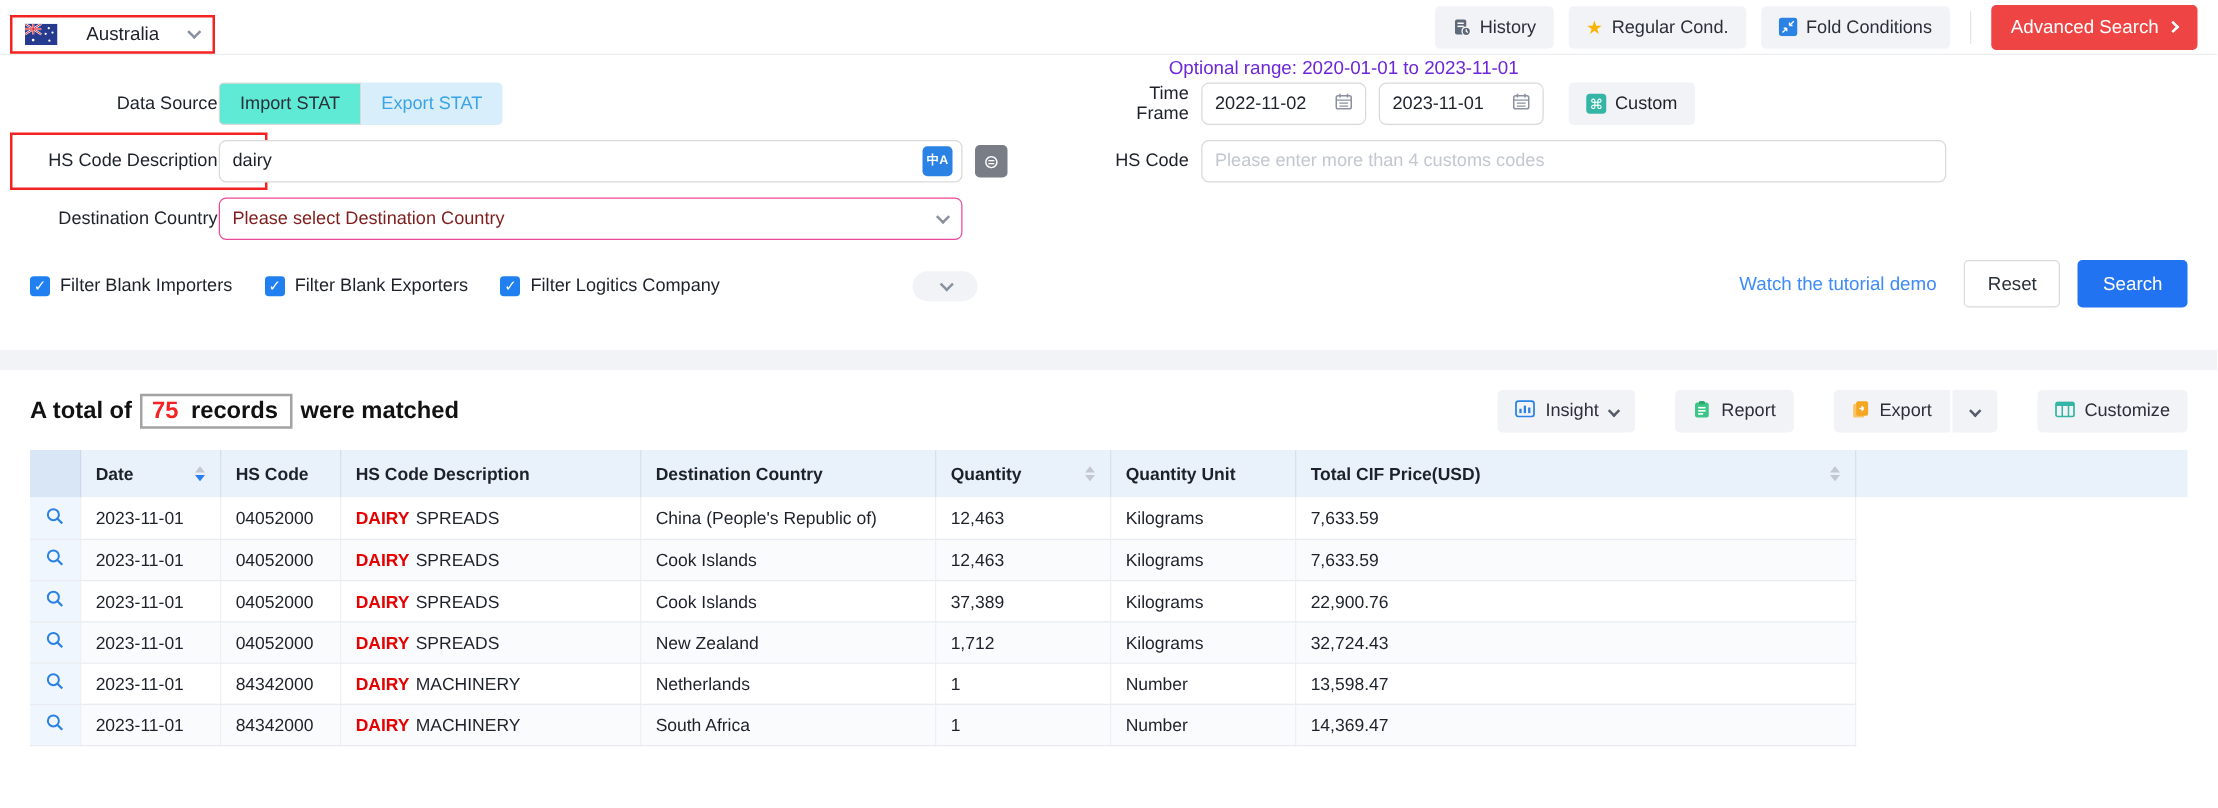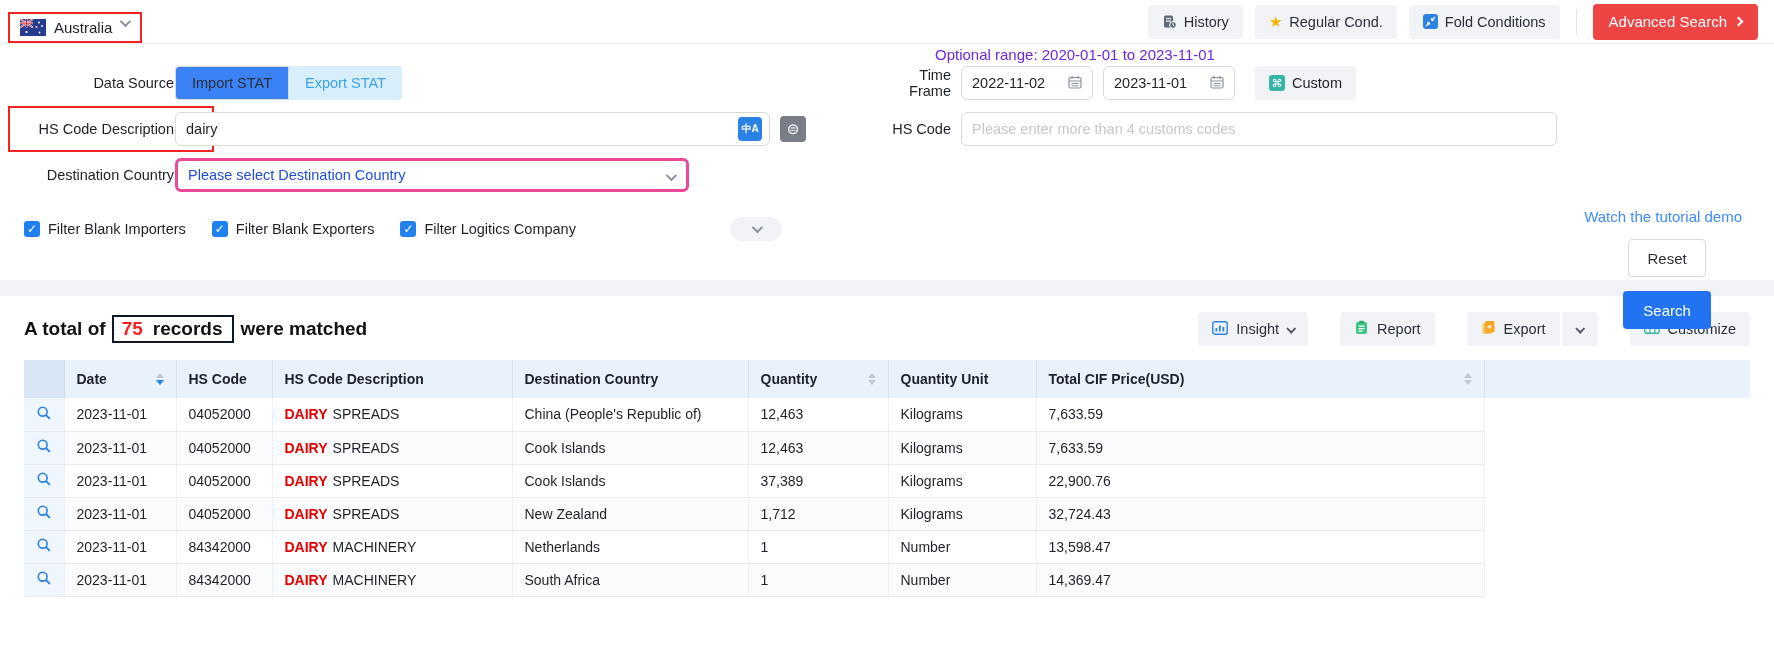--- a/index.html
+++ b/index.html
@@ -1,72 +1,72 @@
 <!DOCTYPE html>
 <html><head>
 <meta charset="utf-8">
 <style>
   * { margin:0; padding:0; box-sizing:border-box; }
   body { font-family:"Liberation Sans", sans-serif; background:#fff; }
   .page { position:relative; width:1774px; height:646px; background:#fff; overflow:hidden; font-size:14px; color:#1d2129; }
 
   
   .topbar { height:44px; display:flex; align-items:center; justify-content:space-between; padding:0 16px 0 0; border-bottom:1px solid #ebedf0; }
-  .region-box { margin-left:8px; display:flex; gap:8px; padding:5px 12px 5px 10px; border:2px solid #f52222; cursor:pointer;margin-top:11px; }
+  .region-box { margin-left:8px; display:flex; align-items:center; gap:23px; padding:5px 12px 5px 10px; border:2px solid #f52222; cursor:pointer;margin-top:11px; }
   .flag { width:26px; height:17px; display:inline-block; }
   .region-label { font-size:15px; color:#1d2129; }
   .chev { display:inline-block; width:8px; height:8px; border-right:2px solid #8a919f; border-bottom:2px solid #8a919f; transform:rotate(45deg) translateY(-2px); }
   .topbar-right { display:flex; align-items:center; gap:12px; }
   .tb-btn { display:flex; align-items:center; gap:7px; height:34px; padding:0 14px; background:#f2f3f7; border-radius:4px; font-size:14.5px; color:#2a2f3a; cursor:pointer; }
   .tb-divider { width:1px; height:26px; background:#e3e5e8; margin:0 4px; }
   .adv-btn { display:flex; align-items:center; gap:8px; height:36px; padding:0 16px; background:#ef4444; color:#fff; border-radius:4px; font-size:15px; cursor:pointer; }
   .adv-btn .chev-r { width:7px; height:7px; border-right:2px solid #fff; border-bottom:2px solid #fff; transform:rotate(-45deg); display:inline-block; }
   .star { color:#f7b500; font-size:15px; }
   .mini-ic { display:inline-flex; width:15px; height:15px; }
 
   
   .form-area { position:relative; padding:22px 24px 20px 24px; }
   .hint { position:absolute; top:2px; left:935px; color:#6d28d9; font-size:15px; }
   .frow { display:flex; align-items:center; height:34px; margin-bottom:12px; position:relative; }
   .flabel { width:150px; text-align:right; margin-right:1px; color:#1d2129; font-size:14.5px; flex:0 0 150px; }
   .seg { display:flex; height:34px; }
   .seg-item { display:flex; align-items:center; padding:0 16px; font-size:14.5px; cursor:pointer; }
-  .seg-item.inactive { background:#3b82f6; border:1px solid #d9d9d9; border-radius:4px 0 0 4px; color:#2a2f3a; }
+  .seg-item.inactive { background:#5eead4; border:1px solid #d9d9d9; border-radius:4px 0 0 4px; color:#2a2f3a; }
   .seg-item.active { background:#d9eefb; color:#3aa4e6; border-radius:0 4px 4px 0; }
   .inp { height:34px; border:1px solid #d9d9d9; border-radius:6px; background:#fff; font-size:14.5px; color:#1d2129; padding:0 10px; font-family:"Liberation Sans", sans-serif; }
   .inp::placeholder { color:#c3c7cf; }
   .hsdesc-wrap { position:relative; width:595px; }
   .hsdesc-wrap input { width:100%; padding-right:40px; }
   .translate-ic { position:absolute; right:8px; top:5px; width:24px; height:24px; background:#2a82e4; border-radius:4px; color:#fff; font-size:10px; display:flex; align-items:center; justify-content:center; line-height:1; cursor:pointer; font-weight:bold; }
   .fuzzy-btn { margin-left:10px; width:26px; height:26px; background:#787d86; border-radius:4px; color:#fff; display:flex; align-items:center; justify-content:center; font-size:15px; cursor:pointer; }
-  .select-box { position:relative; width:514px; height:34px; border:3px solid #ec4899; border-radius:6px; display:flex; align-items:center; padding:0 28px 0 10px; color:#1d4ed8; font-size:14.5px; cursor:pointer; }
+  .select-box { position:relative; width:595px; height:34px; border:1px solid #ec4899; border-radius:6px; display:flex; align-items:center; padding:0 28px 0 10px; color:#7f1d1d; font-size:14.5px; cursor:pointer; }
   .select-box .chev { position:absolute; right:12px; top:12px; }
   .tf-block { position:absolute; left:855px; top:0; display:flex; align-items:center; height:34px; }
   .tf-label { width:72px; text-align:right; margin-right:10px; font-size:14.5px; }
   .date-inp { width:132px; height:34px; border:1px solid #d9d9d9; border-radius:6px; display:flex; align-items:center; justify-content:space-between; padding:0 10px; font-size:14.5px; cursor:pointer; background:#fff; }
   .custom-btn { margin-left:20px; display:flex; align-items:center; gap:7px; height:34px; padding:0 14px; background:#f2f3f7; border-radius:4px; font-size:14.5px; cursor:pointer; }
   .custom-ic { width:16px; height:16px; background:#35b5a5; border-radius:3px; color:#fff; font-size:11px; display:flex; align-items:center; justify-content:center; }
   .filters-row { margin-top:18px; height:38px; }
   .cb-item { display:flex; align-items:center; gap:8px; margin-right:26px; cursor:pointer; }
   .cb-box { width:16px; height:16px; background:#2080f0; border-radius:3px; color:#fff; font-size:12px; display:flex; align-items:center; justify-content:center; line-height:1; }
   .cb-label { font-size:14.5px; }
   .collapse-pill { margin-left:128px; width:52px; height:24px; background:#f2f3f7; border-radius:12px; display:flex; align-items:center; justify-content:center; cursor:pointer; }
-  .actions { position:absolute; right:0; top:-2px; display:flex; align-items:center; gap:14px;flex-direction:column; }
+  .actions { position:absolute; right:0; top:-2px; display:flex; align-items:center; gap:14px; }
   .link { color:#3d8bf8; font-size:15px; cursor:pointer; margin-right:8px; }
   .btn-outline { height:38px; padding:0 18px; border:1px solid #d9d9d9; border-radius:4px; background:#fff; font-size:15px; color:#2a2f3a; display:flex; align-items:center; cursor:pointer; }
   .btn-primary { height:38px; padding:0 20px; border-radius:4px; background:#2173f2; color:#fff; font-size:15px; display:flex; align-items:center; cursor:pointer; }
   .hsdesc-annotation { position:absolute; left:8px; top:62px; width:206px; height:46px; border:2px solid #f52222; pointer-events:none; }
 
   .separator-band { height:16px; background:#f1f3f7; }
 
   
   .results { padding:16px 24px 0 24px; }
   .results-head { display:flex; align-items:center; justify-content:space-between; }
   .summary { font-size:19px; font-weight:bold; color:#111; display:flex; align-items:center; }
-  .count-box { display:inline-flex; align-items:center; border:2px solid #0f172a; padding:1px 10px 1px 8px; margin:0 6px; gap:10px; }
+  .count-box { display:inline-flex; align-items:center; border:2px solid #a3a3a3; padding:1px 10px 1px 8px; margin:0 6px; gap:10px; }
   .count { color:#f52222; }
   .toolbar { display:flex; align-items:center; gap:32px; }
   .tool-btn { display:flex; align-items:center; gap:8px; height:34px; padding:0 14px; background:#f2f3f7; border-radius:4px; font-size:14.5px; color:#2a2f3a; cursor:pointer; }
   .split { display:flex; gap:2px; }
   .split .tool-btn:first-child { border-radius:4px 0 0 4px; }
   .split-chev { width:36px; height:34px; background:#f2f3f7; border-radius:0 4px 4px 0; display:flex; align-items:center; justify-content:center; cursor:pointer; }
   .chev-sm { width:7px; height:7px; border-right:2px solid #555c68; border-bottom:2px solid #555c68; transform:rotate(45deg) translateY(-1px); display:inline-block; }
 
   
   table { width:100%; border-collapse:collapse; table-layout:fixed; margin-top:14px; }

